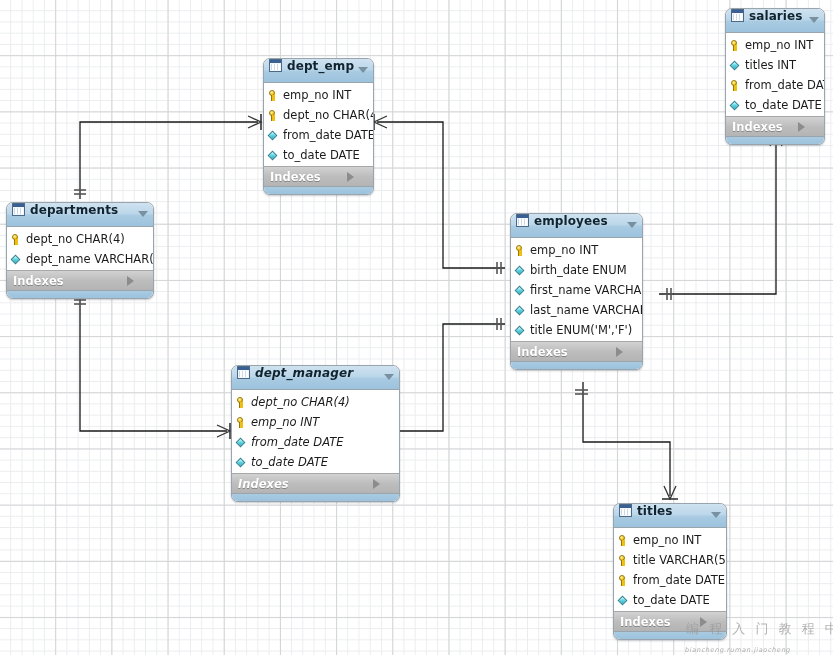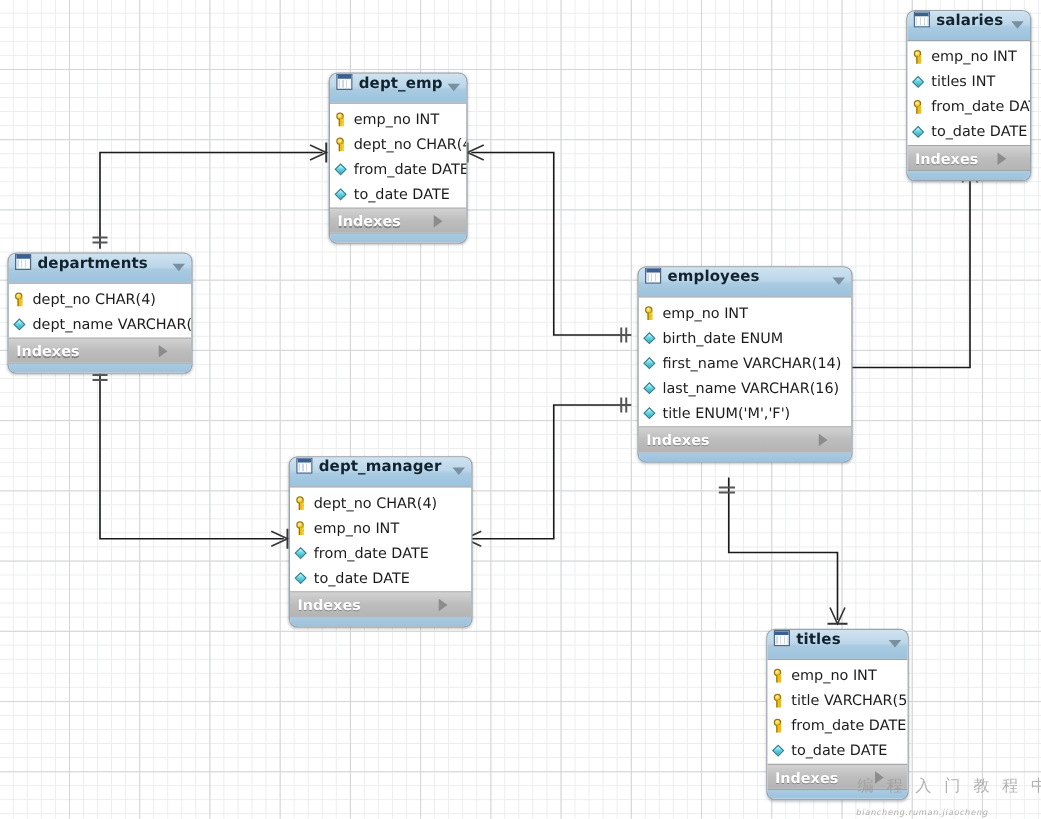--- a/index.html
+++ b/index.html
@@ -364,21 +364,21 @@
             <span class="col-icon diamond"></span>
             <span class="col-txt">dept_name VARCHAR(40)</span>
           </div>
         </div>
         <div class="idx-row">
           <span class="idx-label">Indexes</span>
           <span class="idx-caret"></span>
         </div>
         <div class="tbl-foot"></div>
       </div>
-      <div class="tbl" style="left: 510px; top: 213px; width: 172px;">
+      <div class="tbl" style="left: 510px; top: 213px; width: 133px;">
         <div class="tbl-hdr">
           <span class="tbl-icon"></span>
           <span class="tbl-name">employees</span>
           <span class="tbl-caret"></span>
         </div>
         <div class="cols">
           <div class="col">
             <span class="col-icon key"></span>
             <span class="col-txt">emp_no INT</span>
           </div>
@@ -398,21 +398,21 @@
             <span class="col-icon diamond"></span>
             <span class="col-txt">title ENUM('M','F')</span>
           </div>
         </div>
         <div class="idx-row">
           <span class="idx-label">Indexes</span>
           <span class="idx-caret"></span>
         </div>
         <div class="tbl-foot"></div>
       </div>
-      <div class="tbl" style="left: 231px; top: 365px; width: 147px;">
+      <div class="tbl" style="left: 231px; top: 365px; width: 169px; font-style: italic;">
         <div class="tbl-hdr">
           <span class="tbl-icon"></span>
           <span class="tbl-name">dept_manager</span>
           <span class="tbl-caret"></span>
         </div>
         <div class="cols">
           <div class="col">
             <span class="col-icon key"></span>
             <span class="col-txt">dept_no CHAR(4)</span>
           </div>

